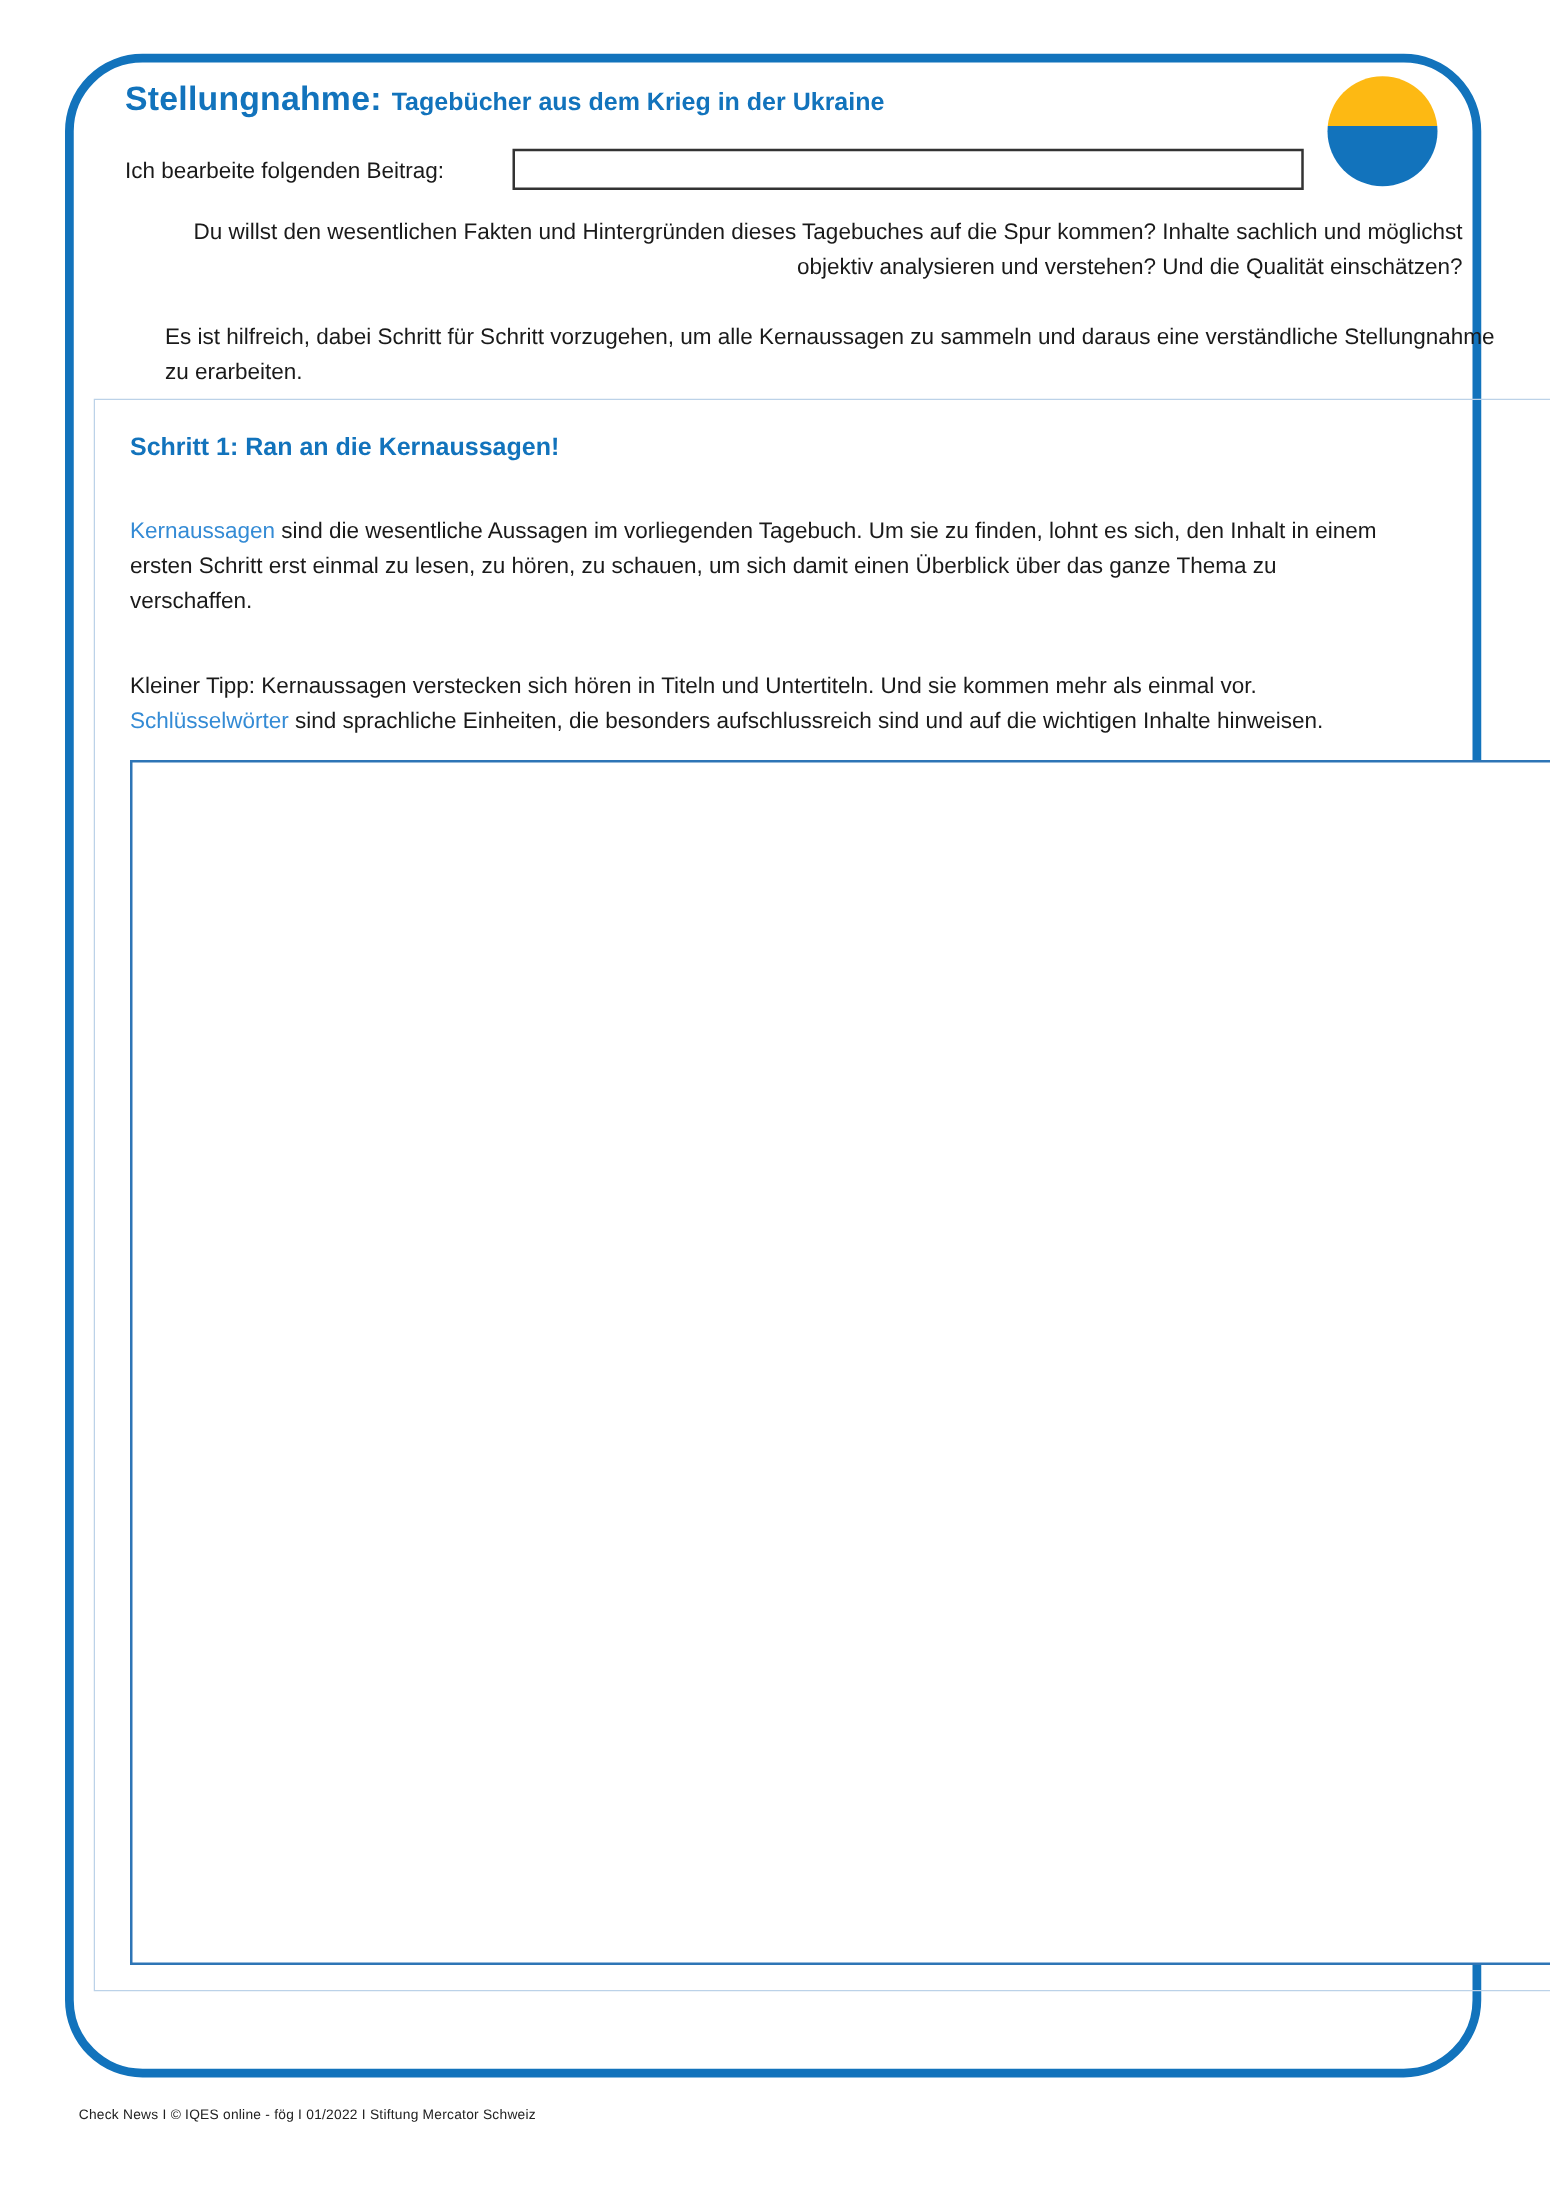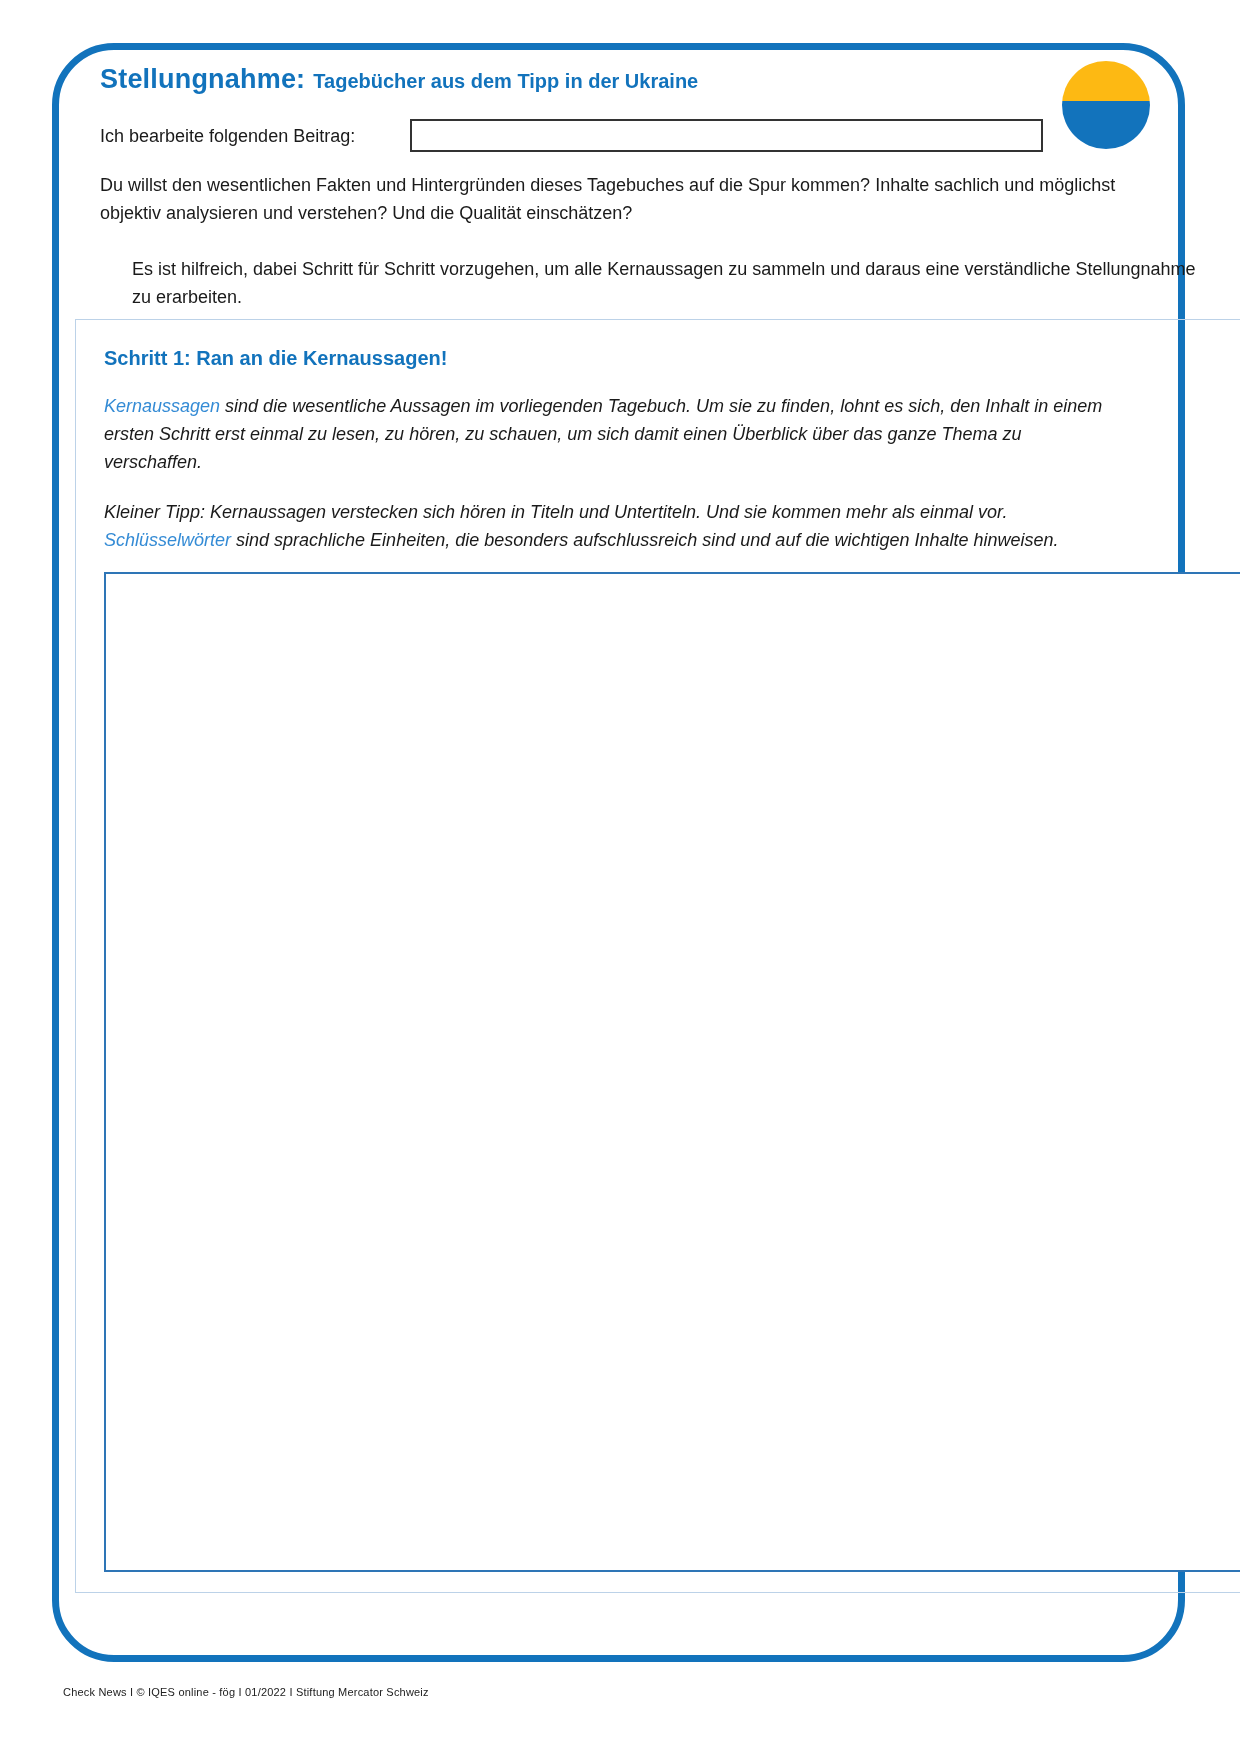--- a/index.html
+++ b/index.html
@@ -28,47 +28,47 @@
     position:absolute;left:1062px;top:61px;width:88px;height:88px;border-radius:50%;
     background:linear-gradient(to bottom, var(--flag-yellow) 0%, var(--flag-yellow) 45%, var(--brand) 45%, var(--brand) 100%);
   }
   .beitrag-label{position:absolute;left:100px;top:126px;font-size:18px;}
   .beitrag-input{
     position:absolute;left:410px;top:119px;width:633px;height:33px;
     border:2px solid #333333;background:#ffffff;font:17px "Liberation Sans", sans-serif;
     padding:2px 8px;border-radius:0;outline:none;
   }
   .para{font-size:18px;line-height:28px;color:var(--ink);}
-  .intro-p1{position:absolute;left:100px;top:153px;width:1070px;}
+  .intro-p1{position:absolute;left:100px;top:153px;width:1070px;text-align:right;}
   .intro-p2{position:absolute;left:100px;top:237px;width:1070px;margin-left:32px;}
   .section{
     position:absolute;left:75px;top:319px;width:1199px;height:1274px;
     border:1px solid var(--section-border);
     display:flex;flex-direction:column;
     padding:26px 14px 20px 28px;
   }
   .step-heading{font-size:20px;line-height:24px;font-weight:bold;color:var(--brand);margin:0;}
-  .step-para{margin:22px 0 0 0;width:1008px;font-style:italic;}
+  .step-para{margin:40px 0 0 0;width:1008px;}
   .keyword{color:var(--keyword);}
   .notes-label{margin:30px 0 0 0;font-size:18px;line-height:22px;color:var(--keyword);}
   .notes-area{
     margin-top:18px;flex:1;width:100%;
     border:2px solid var(--notes-border);background:#ffffff;
     resize:none;outline:none;font:18px/28px "Liberation Sans", sans-serif;
     padding:10px 12px;border-radius:0;
   }
   .footer{position:absolute;left:63px;top:1686px;font-size:11px;color:#222222;letter-spacing:0.2px;}
 </style>
 </head>
 <body>
 
 <div class="frame"></div>
 
 <div class="title">
-  <span class="title-main">Stellungnahme:</span><span class="title-sub">Tagebücher aus dem Tipp in der Ukraine</span>
+  <span class="title-main">Stellungnahme:</span><span class="title-sub">Tagebücher aus dem Krieg in der Ukraine</span>
 </div>
 
 <div class="logo"></div>
 
 <label class="beitrag-label">Ich bearbeite folgenden Beitrag:</label>
 <input class="beitrag-input" type="text" value="" style="">
 
 <p class="para intro-p1">Du willst den wesentlichen Fakten und Hintergründen dieses Tagebuches auf die Spur kommen? Inhalte sachlich und möglichst objektiv analysieren und verstehen? Und die Qualität einschätzen?</p>
 <p class="para intro-p2">Es ist hilfreich, dabei Schritt für Schritt vorzugehen, um alle Kernaussagen zu sammeln und daraus eine verständliche Stellungnahme zu erarbeiten.</p>
 

